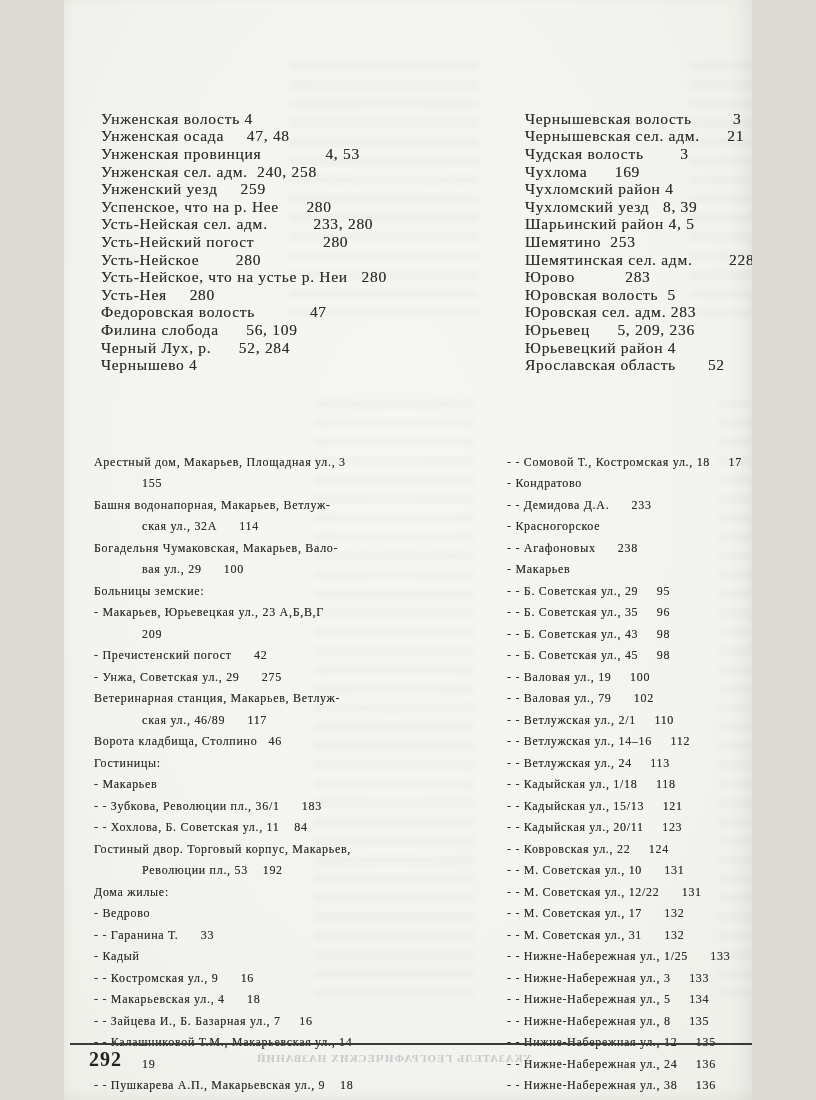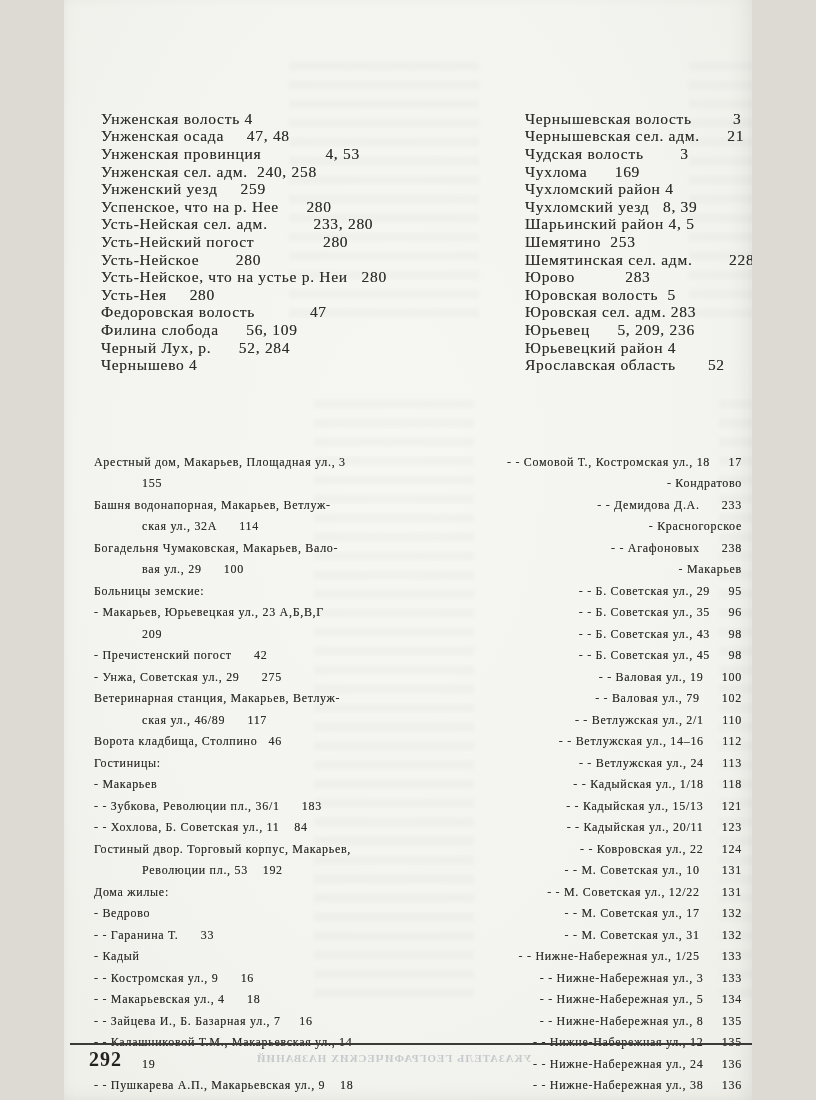--- a/index.html
+++ b/index.html
@@ -27,21 +27,21 @@
     position: absolute;
     white-space: pre;
     text-shadow: 0 0 0.5px rgba(46,45,43,0.55);
   }
   .geo { font-size: 15.5px; line-height: 17.6px; letter-spacing: 0.7px; }
   .mon { font-size: 12px;   line-height: 21.5px; letter-spacing: 0.7px; }
 
   .geo-left  { left: 37px;  top: 57px; }
   .geo-right { left: 450px; top: 57px; margin-left: 11px; }
   .mon-left  { left: 30px;  top: 387px; }
-  .mon-right { left: 443px; top: 387px; text-align: right; }
+  .mon-right { left: 443px; top: 387px; }
 
   .heading {
     position: absolute;
     top: 342px; left: 0;
     width: 816px;
     margin: 0;
     text-align: center;
     font-size: 27px;
     font-weight: normal;
     letter-spacing: 1.5px;

